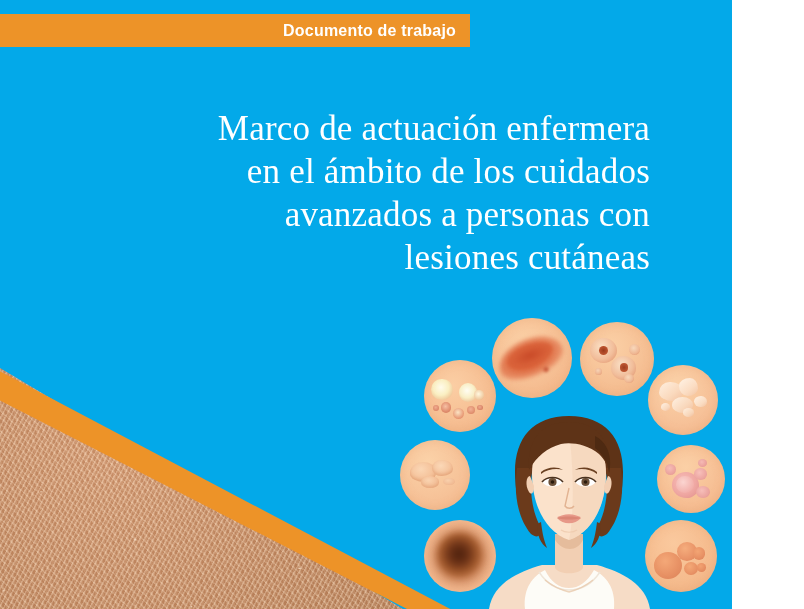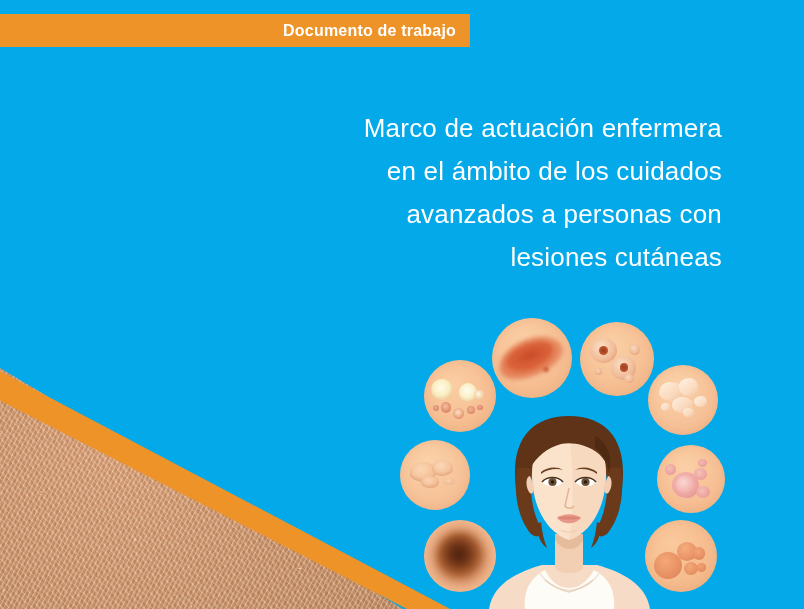--- a/index.html
+++ b/index.html
@@ -2,21 +2,21 @@
 <html><head>
 <meta charset="utf-8">
 <style>
   html, body {
     margin: 0;
     padding: 0;
     background: #ffffff;
   }
   #page {
     position: relative;
-    width: 804px;
+    width: 732px;
     height: 609px;
     overflow: hidden;
     background: #03A9E9;
     font-family: "Liberation Sans", sans-serif;
   }
 
   
   .ribbon {
     position: absolute;
     top: 14px;
@@ -44,25 +44,26 @@
   }
 
   
   #title {
     position: absolute;
     top: 107px;
     right: 82px;
     width: 560px;
     text-align: right;
     color: #ffffff;
-    font-size: 26px;
+    font-size: 35px;
     line-height: 43px;
     font-weight: 300;
     letter-spacing: 0.2px;
     white-space: pre-line;
+    font-family: Liberation Serif, serif;
   }
 
   
   #skin-wedge {
     position: absolute;
     left: 0;
     top: 330px;
     width: 430px;
     height: 279px;
     clip-path: polygon(0 38px, 403px 279px, 0 279px);

